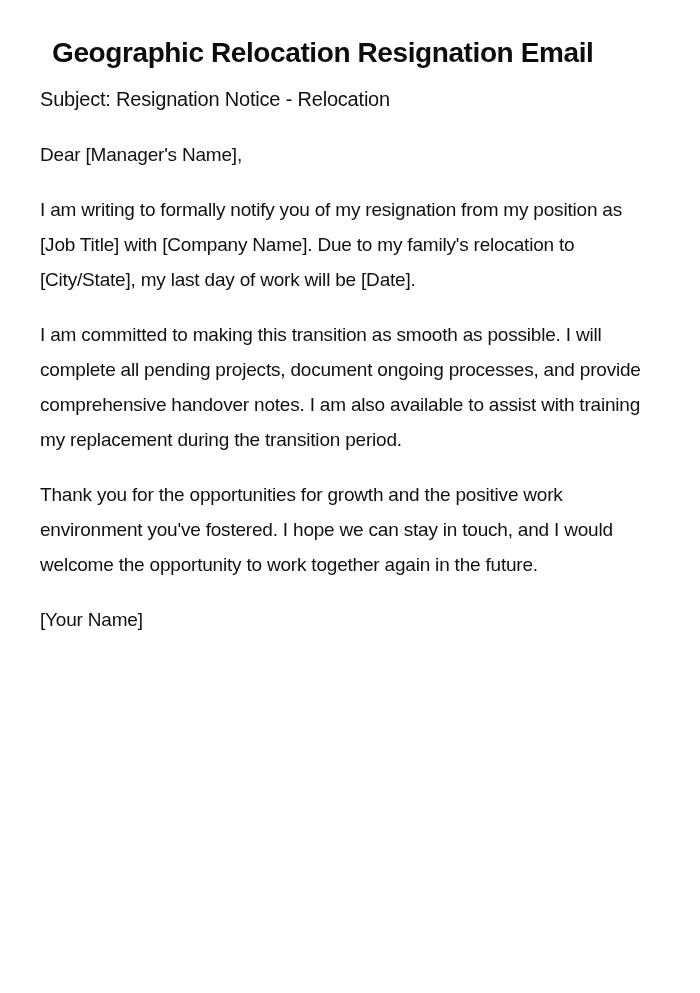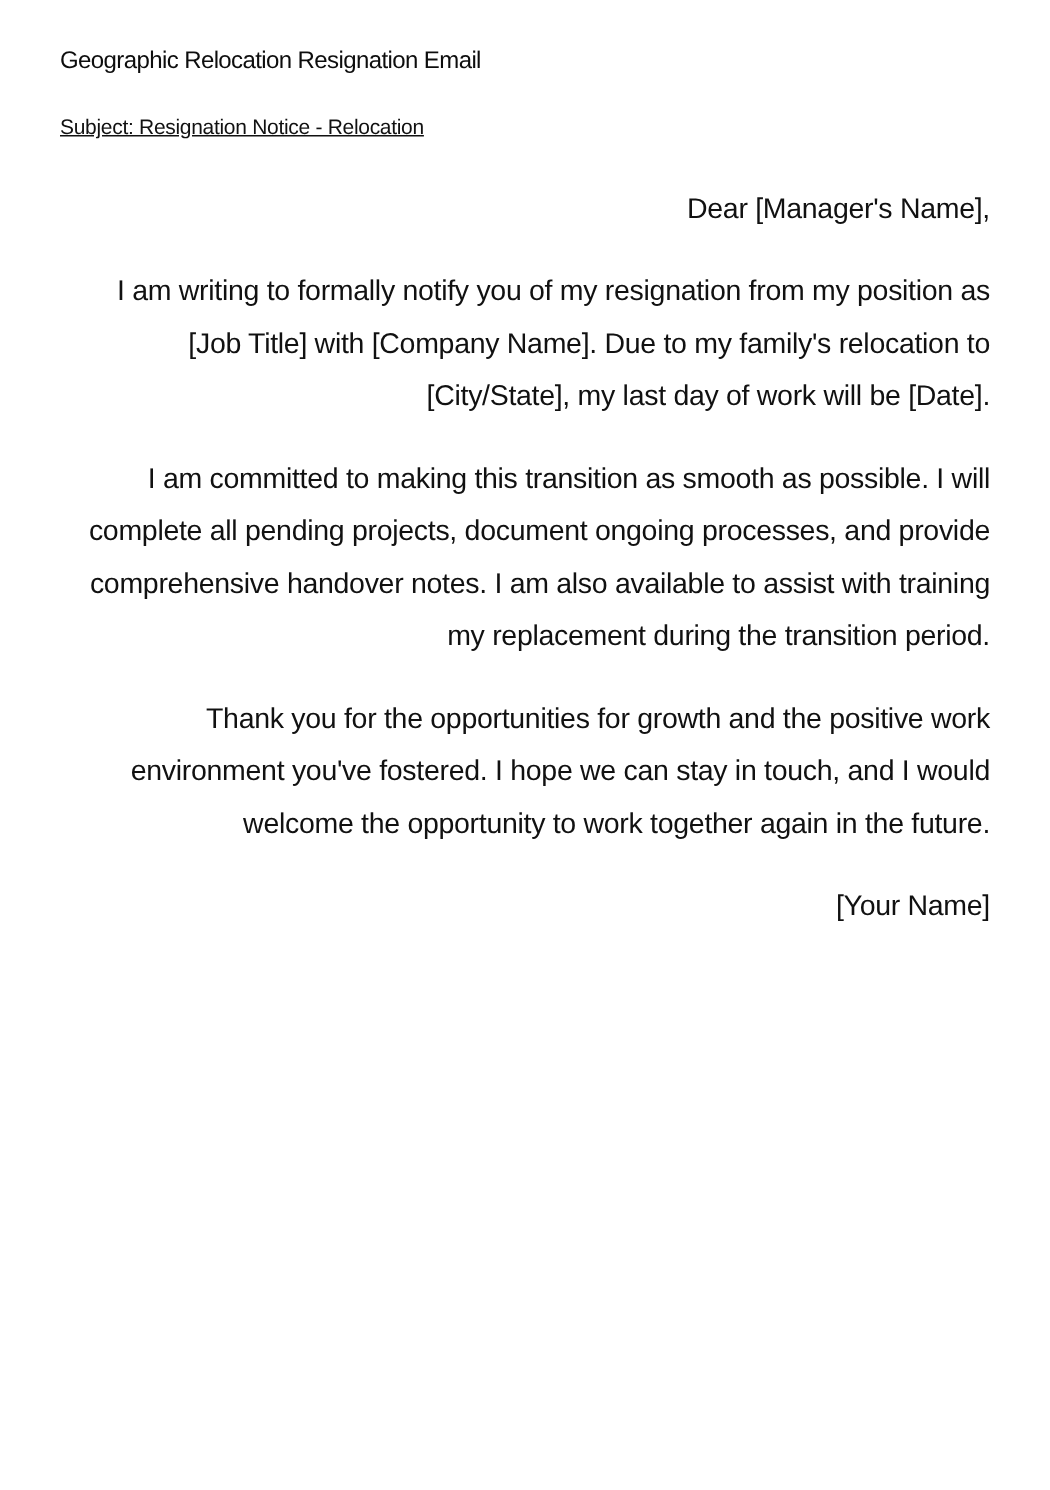--- a/index.html
+++ b/index.html
@@ -13,40 +13,38 @@
       overflow: hidden;
       font-family: "Liberation Sans", sans-serif;
       color: #111111;
     }
     .page {
       padding: 24px 40px 0 40px;
       box-sizing: border-box;
       width: 700px;
     }
     .title {
-      font-size: 16px;
-      font-weight: normal;
-      margin: 0;
+      font-size: 28px;
+      font-weight: bold;
+      margin: 12px;
       line-height: 34px;
       letter-spacing: -0.4px;
       color: #0d0d0d;
     }
     .subject {
-      font-size: 14px;
+      font-size: 20px;
       line-height: 35px;
       margin: 9px 0 0 0;
       letter-spacing: -0.2px;
-      text-decoration: underline;
     }
     .para {
       font-size: 19px;
       line-height: 35px;
       margin: 20px 0 0 0;
       letter-spacing: -0.2px;
-      text-align: right;
     }
   </style>
 </head>
 <body>
 
 <div class="page">
   <h1 class="title">Geographic Relocation Resignation Email</h1>
   <p class="subject">Subject: Resignation Notice - Relocation</p>
   <p class="para">Dear [Manager's Name],</p>
   <p class="para">I am writing to formally notify you of my resignation from my position as [Job Title] with [Company Name]. Due to my family's relocation to [City/State], my last day of work will be [Date].</p>

